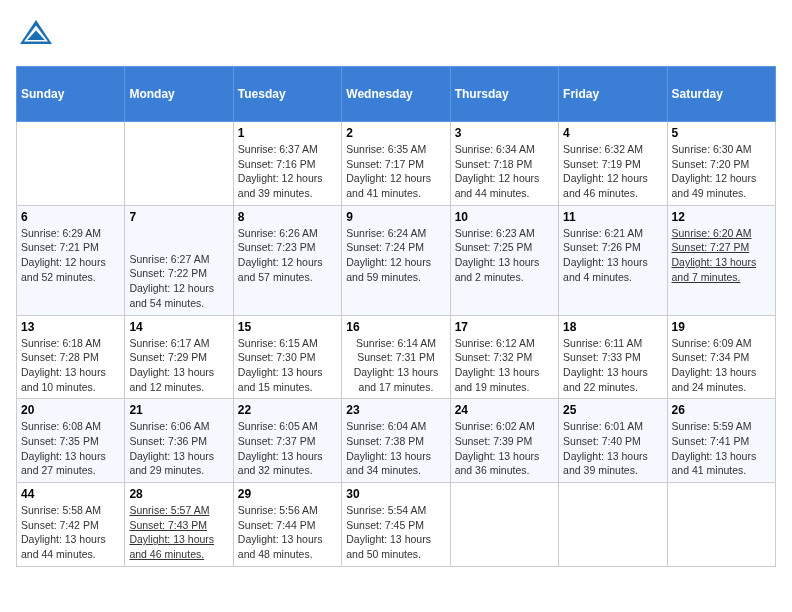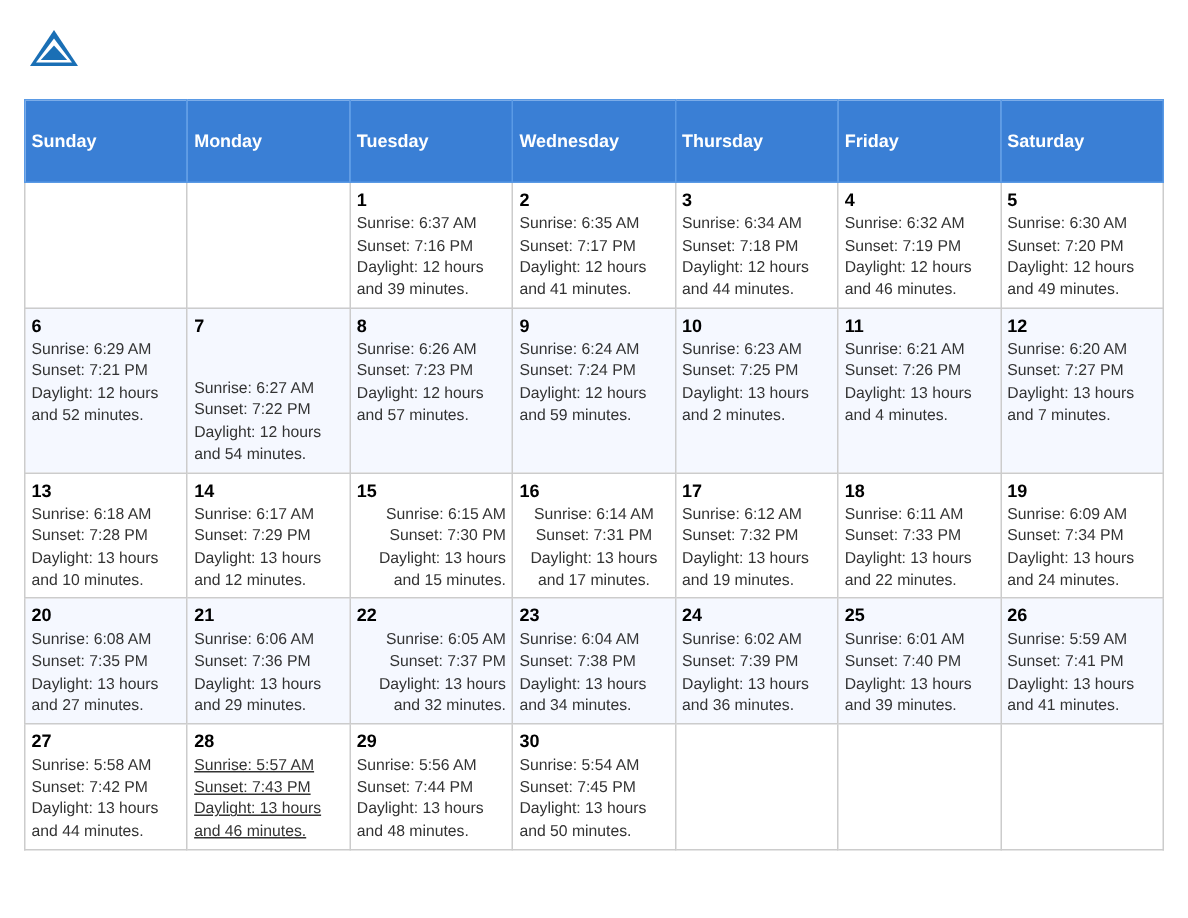--- a/index.html
+++ b/index.html
@@ -191,41 +191,41 @@
 Daylight: 13 hours and 2 minutes.</div>
         </td>
         <td>
           <span class="day-num">11</span>
           <div class="day-info" style="white-space: pre-line;">Sunrise: 6:21 AM
 Sunset: 7:26 PM
 Daylight: 13 hours and 4 minutes.</div>
         </td>
         <td>
           <span class="day-num">12</span>
-          <div class="day-info" style="white-space: pre-line;">Sunrise: 6:20 AM
+          <div class="day-info" style="white-space: pre-line; text-decoration: underline;">Sunrise: 6:20 AM
 Sunset: 7:27 PM
 Daylight: 13 hours and 7 minutes.</div>
         </td>
       </tr>
       <tr>
         <td>
           <span class="day-num">13</span>
           <div class="day-info" style="white-space: pre-line;">Sunrise: 6:18 AM
 Sunset: 7:28 PM
 Daylight: 13 hours and 10 minutes.</div>
         </td>
         <td>
           <span class="day-num">14</span>
           <div class="day-info" style="white-space: pre-line;">Sunrise: 6:17 AM
 Sunset: 7:29 PM
 Daylight: 13 hours and 12 minutes.</div>
         </td>
         <td>
           <span class="day-num">15</span>
-          <div class="day-info" style="white-space: pre-line; text-align: right;">Sunrise: 6:15 AM
+          <div class="day-info" style="white-space: pre-line;">Sunrise: 6:15 AM
 Sunset: 7:30 PM
 Daylight: 13 hours and 15 minutes.</div>
         </td>
         <td>
           <span class="day-num">16</span>
           <div class="day-info" style="white-space: pre-line; text-align: center;">Sunrise: 6:14 AM
 Sunset: 7:31 PM
 Daylight: 13 hours and 17 minutes.</div>
         </td>
         <td>
@@ -255,21 +255,21 @@
 Daylight: 13 hours and 27 minutes.</div>
         </td>
         <td>
           <span class="day-num">21</span>
           <div class="day-info" style="white-space: pre-line;">Sunrise: 6:06 AM
 Sunset: 7:36 PM
 Daylight: 13 hours and 29 minutes.</div>
         </td>
         <td>
           <span class="day-num">22</span>
-          <div class="day-info" style="white-space: pre-line; text-align: right;">Sunrise: 6:05 AM
+          <div class="day-info" style="white-space: pre-line;">Sunrise: 6:05 AM
 Sunset: 7:37 PM
 Daylight: 13 hours and 32 minutes.</div>
         </td>
         <td>
           <span class="day-num">23</span>
           <div class="day-info" style="white-space: pre-line;">Sunrise: 6:04 AM
 Sunset: 7:38 PM
 Daylight: 13 hours and 34 minutes.</div>
         </td>
         <td>
@@ -286,21 +286,21 @@
         </td>
         <td>
           <span class="day-num">26</span>
           <div class="day-info" style="white-space: pre-line;">Sunrise: 5:59 AM
 Sunset: 7:41 PM
 Daylight: 13 hours and 41 minutes.</div>
         </td>
       </tr>
       <tr>
         <td>
-          <span class="day-num">27</span>
+          <span class="day-num">44</span>
           <div class="day-info" style="white-space: pre-line;">Sunrise: 5:58 AM
 Sunset: 7:42 PM
 Daylight: 13 hours and 44 minutes.</div>
         </td>
         <td>
           <span class="day-num">28</span>
           <div class="day-info" style="white-space: pre-line; text-decoration: underline;">Sunrise: 5:57 AM
 Sunset: 7:43 PM
 Daylight: 13 hours and 46 minutes.</div>
         </td>

